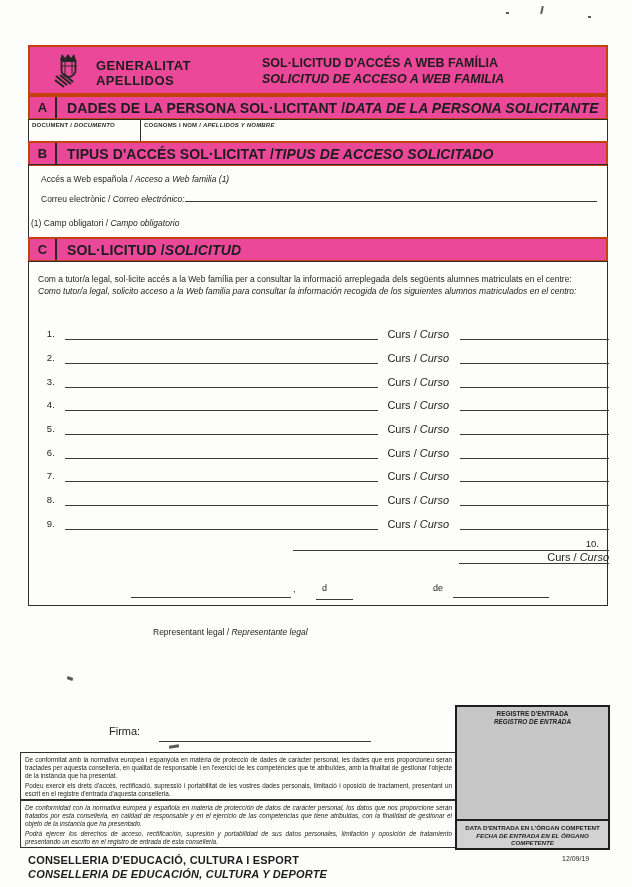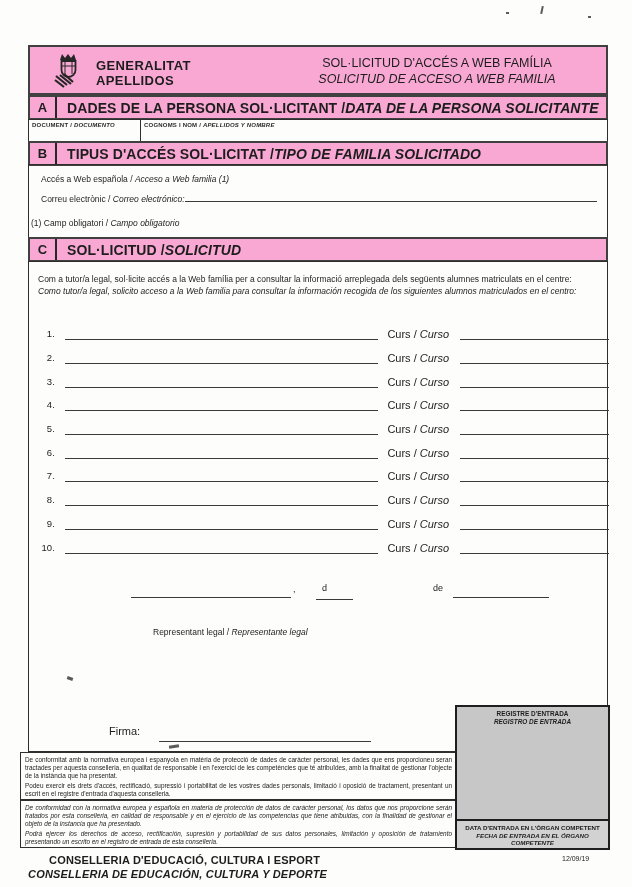--- a/index.html
+++ b/index.html
@@ -1,21 +1,21 @@
 <!DOCTYPE html>
 <html><head>
 <meta charset="utf-8">
 <style>
   html,body{margin:0;padding:0;background:#e9e9e7;}
   .page{position:relative;width:632px;height:887px;margin:0 auto;background:#fdfdfc;
         font-family:"Liberation Sans",sans-serif;color:#1d1d1d;overflow:hidden;}
   .abs{position:absolute;}
   .it{font-style:italic;}
   
-  .box{border:2px solid #404040;box-sizing:border-box;background:#f9a8d4;}
+  .box{border:2px solid #c2410c;box-sizing:border-box;background:#ec4899;}
   .thinbox{border:1.4px solid #2e2e2e;box-sizing:border-box;}
   
   .sec{display:flex;align-items:stretch;}
   .sec-letter{width:25px;border-right:2px solid #262626;display:flex;align-items:center;
               justify-content:center;font-weight:bold;font-size:13px;}
   .sec-title{flex:1;display:flex;align-items:center;padding-left:10px;font-weight:bold;
              font-size:14px;letter-spacing:.1px;white-space:nowrap;}
   
   .cell-label{font-size:6px;font-weight:bold;letter-spacing:.2px;padding:2px 0 0 3px;color:#2b2b2b;}
   
@@ -55,21 +55,21 @@
         <path d="M14 2 l3 4 3-4 3 4 3-4 2 6 H12 Z" fill="#262626"></path>
         <path d="M13.5 9 h14 v9 a7 7 0 0 1 -14 0 Z" fill="none" stroke="#262626" stroke-width="1.8"></path>
         <path d="M17 9 v13 M24 9 v13 M13.5 14 h14" stroke="#262626" stroke-width="1"></path>
         <path d="M8 24 l11 9 M7 28 l9 7 M12 23 l11 9 M16 22 l9 8" stroke="#262626" stroke-width="2.2"></path>
       </svg>
     </span>
     <span class="abs" style="left:66px;top:11px;font-size:13px;font-weight:600;letter-spacing:.4px;line-height:15px;">
       <span style="display:block;">GENERALITAT</span>
       <span style="display:block;">APELLIDOS</span>
     </span>
-    <span class="abs" style="left:232px;top:9px;width:350px;text-align:center;font-size:12.5px;font-weight:normal;line-height:15.5px;">
+    <span class="abs" style="left:232px;top:9px;width:350px;font-size:12.5px;font-weight:bold;line-height:15.5px;">
       <span style="display:block;">SOL·LICITUD D'ACCÉS A  WEB FAMÍLIA</span>
       <span class="it" style="display:block;">SOLICITUD DE ACCESO A WEB FAMILIA</span>
     </span>
   </div>
 
   <div class="abs box sec" style="left:28px;top:95px;width:580px;height:25px;">
     <span class="sec-letter">A</span>
     <span class="sec-title">
       <span>DADES DE LA PERSONA SOL·LICITANT / </span>
       <span class="it">DATA DE LA PERSONA SOLICITANTE</span>
@@ -85,21 +85,21 @@
       <div class="cell-label">
         <span>COGNOMS I NOM / </span><span class="it">APELLIDOS Y NOMBRE</span>
       </div>
     </div>
   </div>
 
   <div class="abs box sec" style="left:28px;top:141px;width:580px;height:25px;">
     <span class="sec-letter">B</span>
     <span class="sec-title">
       <span>TIPUS D'ACCÉS SOL·LICITAT / </span>
-      <span class="it">TIPO DE FAMILIA SOLICITADO</span>
+      <span class="it">TIPUS DE ACCESO SOLICITADO</span>
     </span>
   </div>
   <div class="abs thinbox" style="left:28px;top:164px;width:580px;height:74px;">
     <div class="abs" style="left:12px;top:9px;font-size:8.5px;">
       <span>Accés a Web española / </span><span class="it">Acceso a Web familia (1)</span>
     </div>
     <div class="abs" style="left:12px;top:26px;right:10px;display:flex;align-items:baseline;font-size:8.5px;">
       <span style="white-space:nowrap;">
         <span>Correu electrònic / </span><span class="it">Correo electrónico:</span>
       </span>
@@ -110,21 +110,21 @@
     </div>
   </div>
 
   <div class="abs box sec" style="left:28px;top:237px;width:580px;height:25px;">
     <span class="sec-letter">C</span>
     <span class="sec-title">
       <span>SOL·LICITUD / </span>
       <span class="it">SOLICITUD</span>
     </span>
   </div>
-  <div class="abs thinbox" style="left:28px;top:261px;width:580px;height:491px;">
+  <div class="abs thinbox" style="left:28px;top:261px;width:580px;height:345px;">
     <div class="abs" style="left:9px;top:12px;right:7px;font-size:8.5px;line-height:11.5px;">
       <span style="display:block;">Com a tutor/a legal, sol·licite accés a la Web família per a consultar la informació arreplegada dels següents alumnes matriculats en el centre:</span>
       <span class="it" style="display:block;">Como tutor/a legal, solicito acceso a la Web familia para consultar la información recogida de los siguientes alumnos matriculados en el centro:</span>
     </div>
 
     <div class="row" style="top:62px;">
         <span class="row-num">1.</span>
         <span class="row-line1"></span>
         <span class="row-label"><span>Curs / </span><span class="it">Curso</span></span>
         <span class="row-line2"></span>
@@ -170,21 +170,21 @@
         <span class="row-line1"></span>
         <span class="row-label"><span>Curs / </span><span class="it">Curso</span></span>
         <span class="row-line2"></span>
       </div>
     <div class="row" style="top:252px;">
         <span class="row-num">9.</span>
         <span class="row-line1"></span>
         <span class="row-label"><span>Curs / </span><span class="it">Curso</span></span>
         <span class="row-line2"></span>
       </div>
-    <div class="row" style="top:276px;">
+    <div class="row" style="top:276px;flex-direction:column;">
         <span class="row-num">10.</span>
         <span class="row-line1"></span>
         <span class="row-label"><span>Curs / </span><span class="it">Curso</span></span>
         <span class="row-line2"></span>
       </div>
 
     <div class="abs uline" style="left:102px;top:322px;width:160px;height:13px;"></div>
     <span class="abs" style="left:264px;top:322px;font-size:9px;">,</span>
     <span class="abs" style="left:293px;top:321px;font-size:9px;">d</span>
     <div class="abs uline" style="left:287px;top:324px;width:37px;height:13px;"></div>
@@ -215,18 +215,18 @@
       <span style="display:block;">REGISTRE D'ENTRADA</span>
       <span class="it" style="display:block;">REGISTRO DE ENTRADA</span>
     </div>
     <div class="registry-bottom">
       <span style="display:block;">DATA D'ENTRADA EN L'ÒRGAN COMPETENT</span>
       <span class="it" style="display:block;padding:0 14px;">FECHA DE ENTRADA EN EL ÓRGANO COMPETENTE</span>
     </div>
   </div>
 
   <div class="abs footer-dept" style="left:28px;top:854px;">
-    <span style="display:block;margin-left:21px;">CONSELLERIA D'EDUCACIÓ, CULTURA I ESPORT</span>
+    <span style="display:block;">CONSELLERIA D'EDUCACIÓ, CULTURA I ESPORT</span>
     <span class="it" style="display:block;">CONSELLERIA DE EDUCACIÓN, CULTURA Y DEPORTE</span>
   </div>
   <span class="abs" style="left:562px;top:855px;font-size:7px;">12/09/19</span>
 
 </div>
 
 </body></html>

